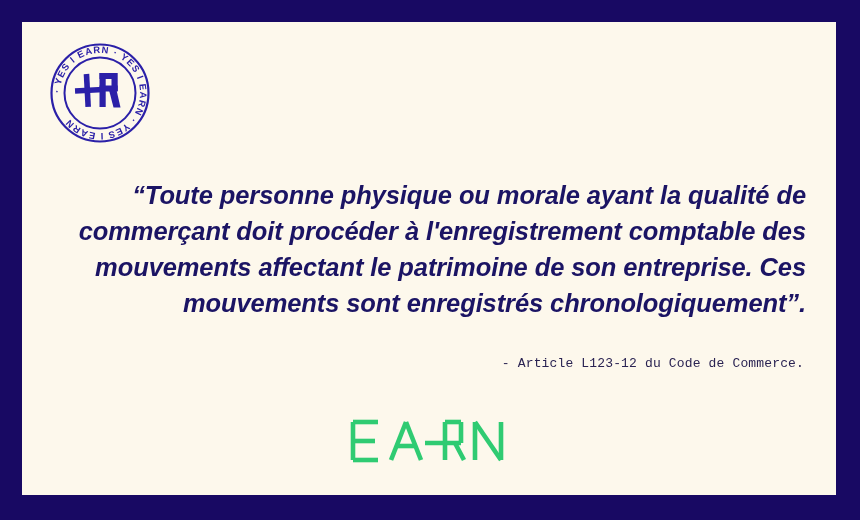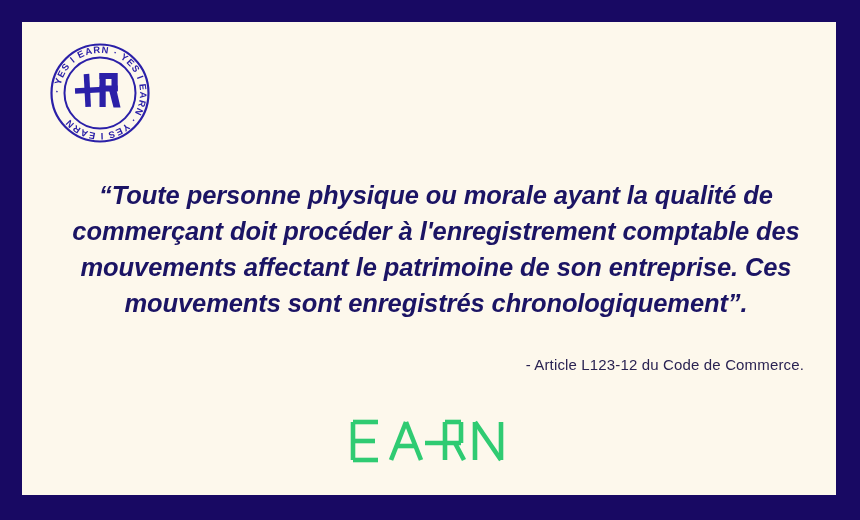--- a/index.html
+++ b/index.html
@@ -49,43 +49,43 @@
     font-family: "Liberation Sans", sans-serif;
     font-size: 9.4px;
     font-weight: bold;
     letter-spacing: 1.1px;
     fill: #2B20A8;
   }
 
   
   #quote-block {
     position: absolute;
-    left: 37px;
+    left: 30px;
     top: 155px;
     width: 754px;
-    text-align: center;
+    text-align: right;
   }
   #quote-text {
     margin: 0;
     font-family: "Liberation Sans", sans-serif;
     font-size: 25.5px;
     font-style: italic;
     font-weight: bold;
     line-height: 36px;
     color: #1B1464;
     letter-spacing: -0.1px;
   }
 
   
   #attribution {
     position: absolute;
     right: 32px;
     top: 334px;
-    font-family: Liberation Sans, sans-serif;
-    font-size: 15px;
+    font-family: Liberation Mono, monospace;
+    font-size: 13px;
     font-weight: normal;
     color: #2A2352;
     letter-spacing: 0.15px;
   }
 
   
   #earn-wordmark {
     position: absolute;
     left: 0;
     right: 0;

